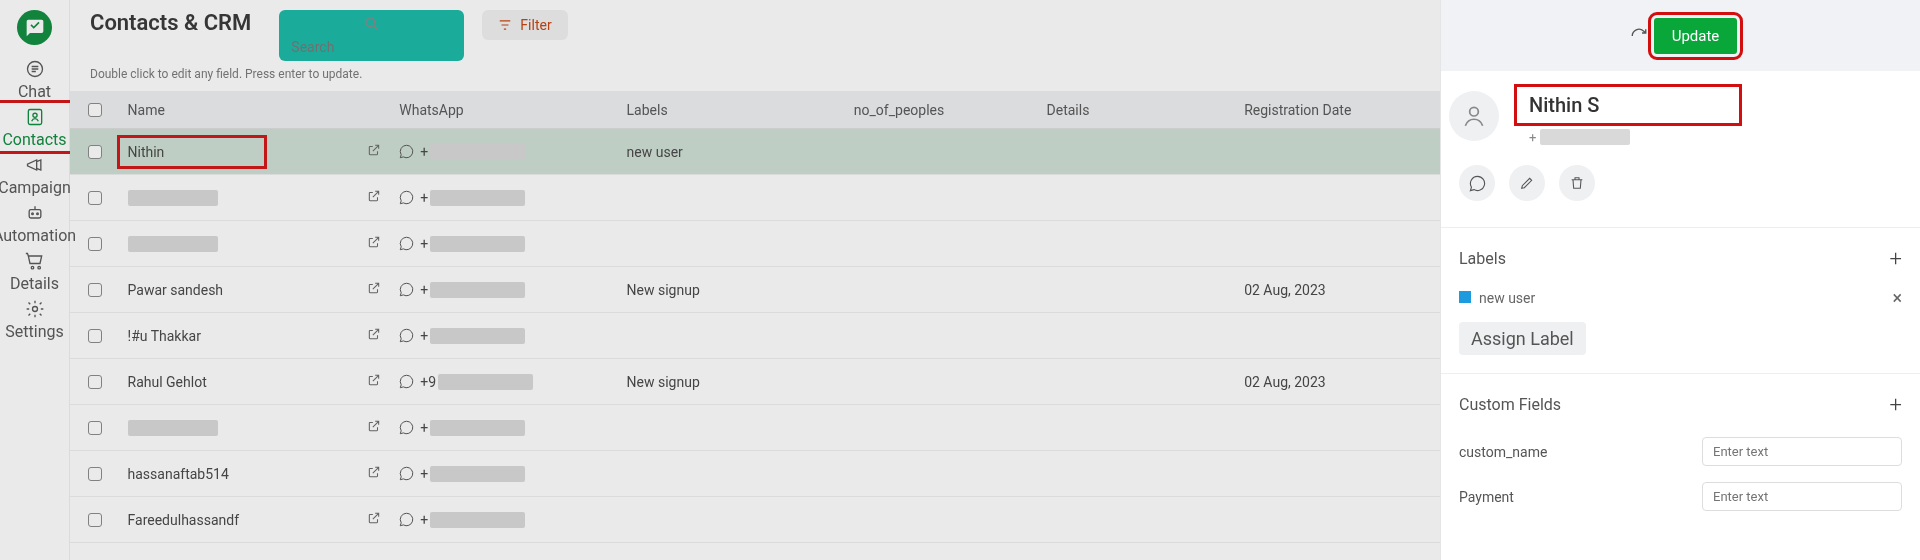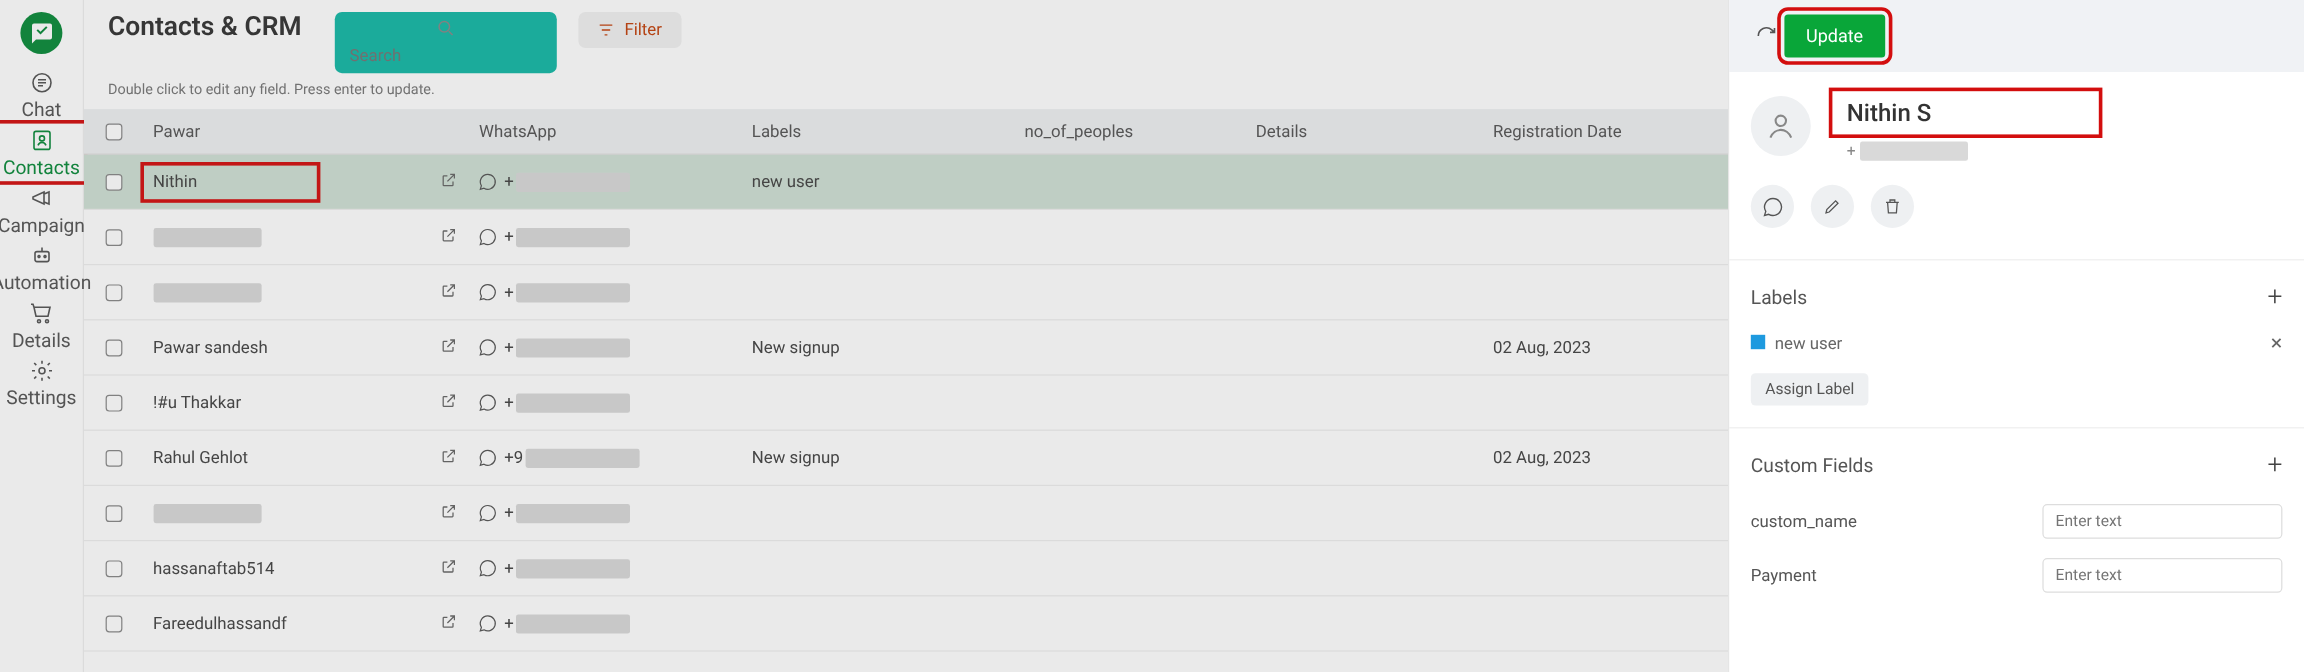--- a/index.html
+++ b/index.html
@@ -44,38 +44,38 @@
 .redact.w90 { width: 90px; }
 .redact.w95 { width: 95px; }
 .plus-prefix { margin-right: 2px; }
 .name-highlight { outline: 3px solid #d30e0e; padding: 6px 100px 6px 8px; margin-left: -8px; }
 
 
 .dim-overlay { position: absolute; left: 0; top: 0; width: 1440px; height: 100%; background: rgba(80,80,80,0.12); pointer-events: none; }
 
 
 .right-panel { width: 480px; min-width: 480px; background: #fff; border-left: 1px solid #e5e5e5; display: flex; flex-direction: column; z-index: 5; }
-.rp-header { height: 60px; background: #f0f2f5; display: flex; align-items: center; justify-content: flex-start; padding: 0 16px; }
+.rp-header { height: 71px; background: #f0f2f5; display: flex; align-items: center; justify-content: center; padding: 0 16px; }
 .refresh-btn { width: 30px; height: 30px; display: flex; align-items: center; justify-content: center; border-radius: 50%; cursor: pointer; color: #555; }
 .update-btn { background: #09a639; color: #fff; border: none; padding: 9px 18px; font-size: 15px; border-radius: 3px; cursor: pointer; outline: 3px solid #d30e0e; outline-offset: 3px; }
 
-.rp-profile { display: flex; align-items: center; gap: 18px; padding: 16px 18px; }
+.rp-profile { display: flex; align-items: center; gap: 18px; padding: 16px 8px; }
 .avatar { width: 50px; height: 50px; border-radius: 50%; background: #eef0f2; display: flex; align-items: center; justify-content: center; color: #888; }
 .profile-name-box { outline: 3px solid #d30e0e; padding: 6px 140px 6px 12px; }
 .profile-name { font-size: 20px; font-weight: 500; color: #333; }
 .profile-sub { margin-top: 6px; display: flex; align-items: center; gap: 4px; font-size: 13px; color: #888; padding-left: 12px; }
 
 .rp-actions { display: flex; gap: 14px; padding: 4px 18px 18px 18px; }
 .circ-btn { width: 36px; height: 36px; border-radius: 50%; background: #eef0f2; display: flex; align-items: center; justify-content: center; color: #555; cursor: pointer; }
 
 .rp-section { padding: 10px 18px; }
 .rp-sec-head { display: flex; justify-content: space-between; align-items: center; color: #555; font-size: 16px; margin-bottom: 12px; }
 .label-chip { display: flex; align-items: center; justify-content: space-between; color: #666; font-size: 14px; padding: 4px 0; }
 .label-chip .sw { width: 12px; height: 12px; background: #1e9adf; margin-right: 8px; display: inline-block; }
-.assign-label { display: inline-block; background: #eef0f2; color: #555; font-size: 13px; padding: 6px 12px; border-radius: 4px; margin-top: 10px; cursor: pointer; }
+.assign-label { display: inline-block; background: #eef0f2; color: #555; font-size: 18px; padding: 6px 12px; border-radius: 4px; margin-top: 10px; cursor: pointer; }
 
 .cf-row { display: flex; justify-content: space-between; align-items: center; padding: 8px 0; font-size: 14px; color: #555; }
 .cf-input { width: 200px; padding: 6px 10px; border: 1px solid #ddd; border-radius: 4px; font-size: 13px; color: #888; }
 .plus-ic { font-size: 22px; color: #444; cursor: pointer; font-weight: 300; }
 .close-x { font-size: 18px; color: #666; cursor: pointer; }
 hr.sep { border: none; border-top: 1px solid #eee; margin: 8px 0; }
 </style>
 </head>
 <body>
 
@@ -163,21 +163,21 @@
       <span>Filter</span>
     </button>
   </div>
   <div class="subhint">Double click to edit any field. Press enter to update.</div>
 
   <div class="table">
     <div class="thead">
       <div class="col-cb">
           <div class="cb"></div>
         </div>
-      <div class="col-name">Pawar</div>
+      <div class="col-name">Name</div>
       <div class="col-wa">WhatsApp</div>
       <div class="col-labels">Labels</div>
       <div class="col-people">no_of_peoples</div>
       <div class="col-details">Details</div>
       <div class="col-reg">Registration Date</div>
     </div>
     <div class="tbody" id="tbody">
         <div class="row selected">
           <div class="col-cb">
             <div class="cb"></div>

